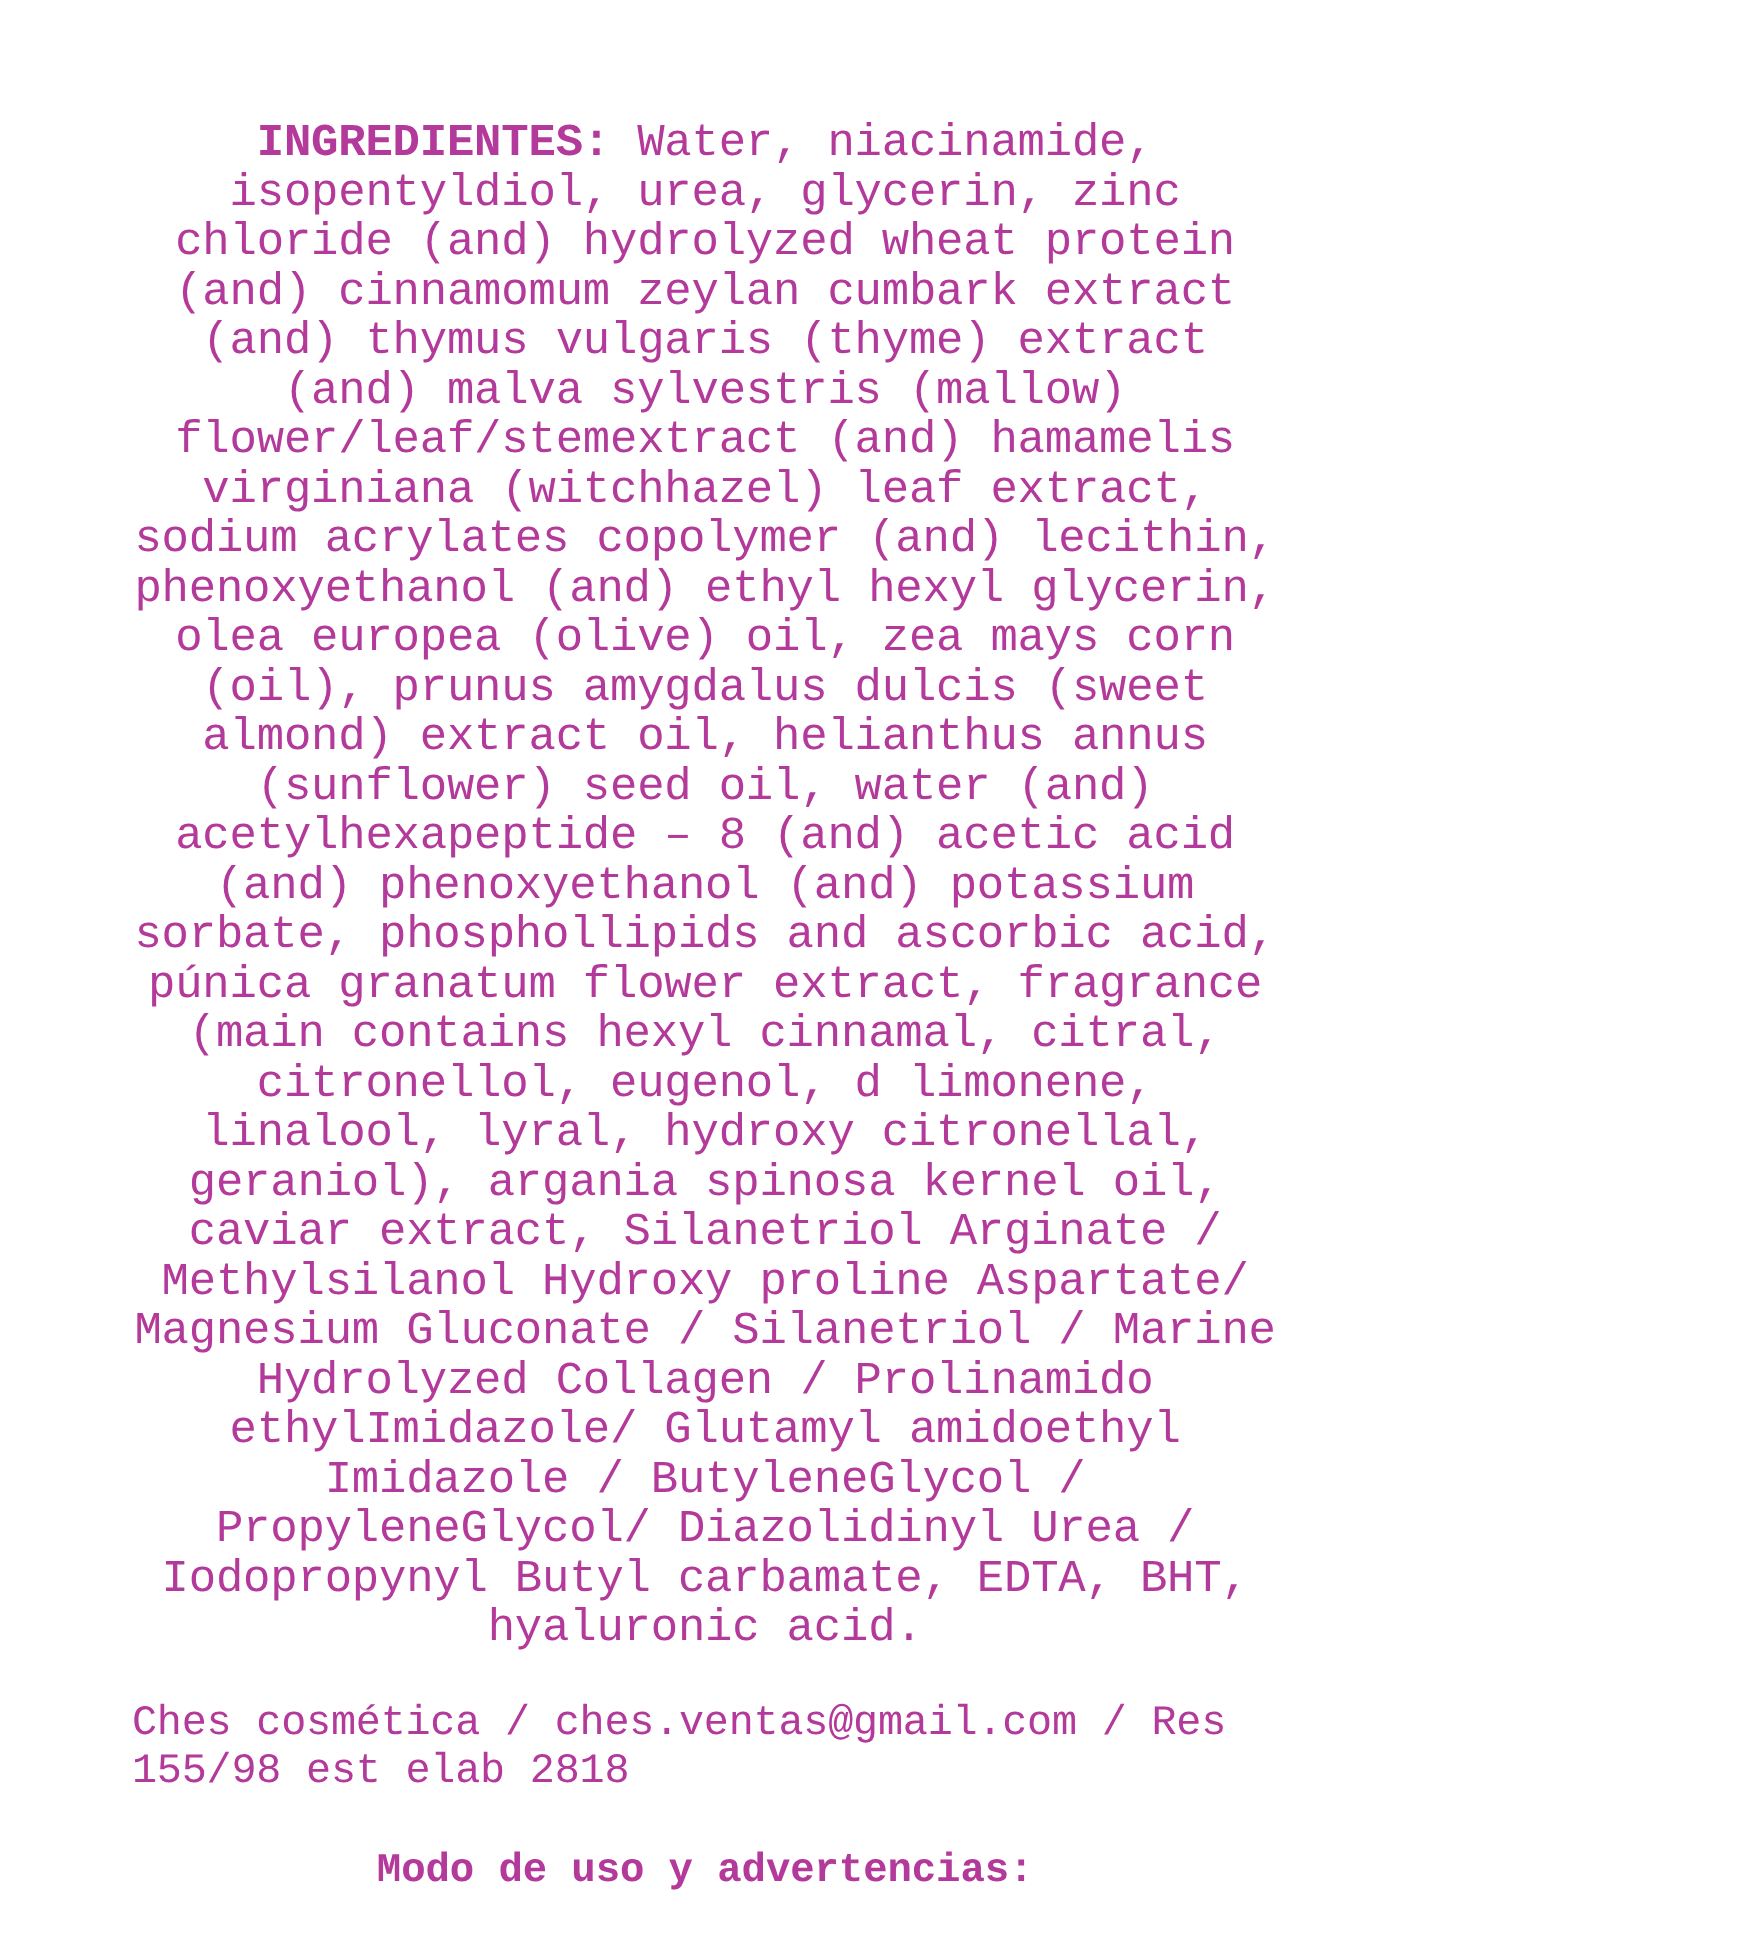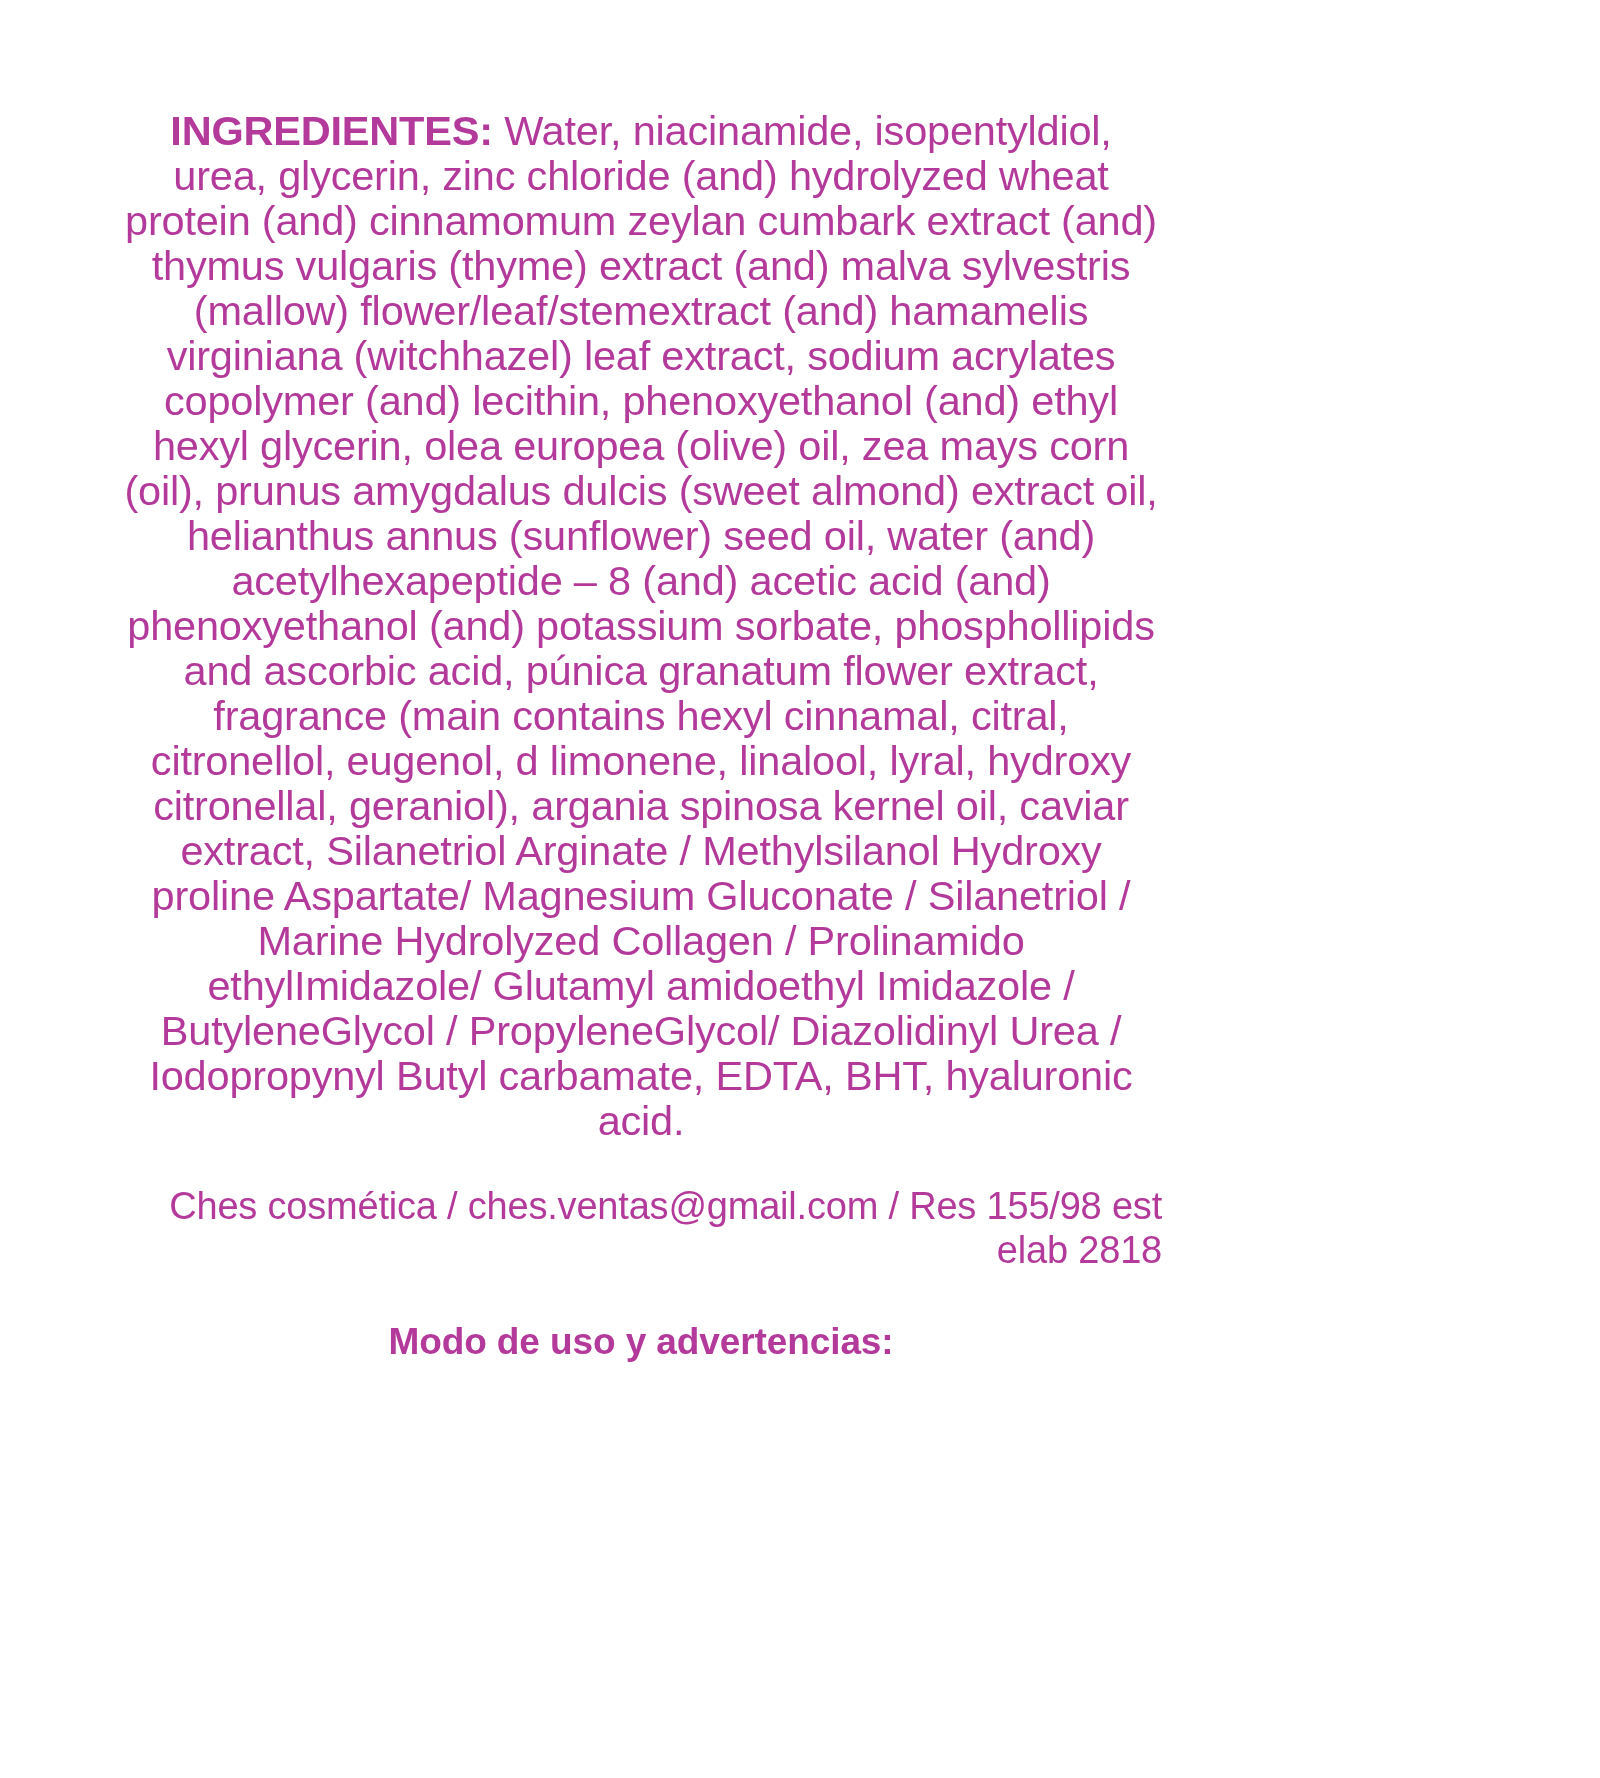--- a/index.html
+++ b/index.html
@@ -13,38 +13,39 @@
     font-family: "Liberation Sans", sans-serif;
     color: #b23a96;
     overflow: hidden;
   }
   .label {
     box-sizing: border-box;
     width: 1282px;
     height: 1778px;
     padding: 108px 120px 56px 120px;
     display: block;
+    font-family: Liberation Mono, monospace;
   }
   .ingredients {
     font-size: 41.5px;
     line-height: 1.085;
     text-align: center;
     letter-spacing: -0.2px;
     color: #b3399a;
     font-weight: 400;
     margin: 0;
   }
   .ingredients .head {
     font-weight: 700;
   }
   .contact {
     margin: 42px 0 0 0;
     font-size: 38px;
     line-height: 1.14;
-    text-align: right;
+    text-align: left;
     color: #b3399a;
     letter-spacing: -0.2px;
   }
   .usage {
     margin: 48px 0 16px 0;
     font-size: 37px;
     line-height: 1.17;
     text-align: center;
     font-weight: 700;
     color: #b3399a;

